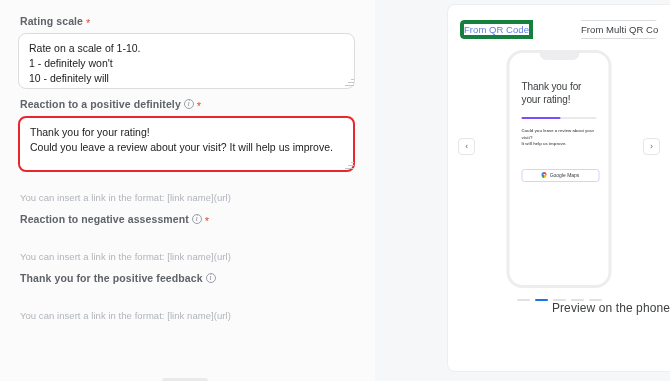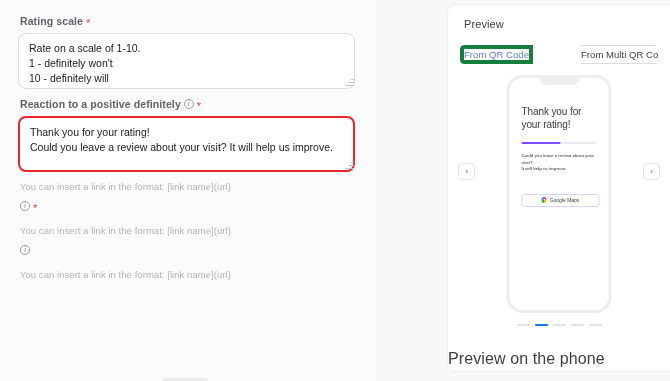--- a/index.html
+++ b/index.html
@@ -80,21 +80,21 @@
     background: #c3c6cb;
     display: block;
   }
   .grip i:nth-child(1) { bottom: 0px; width: 9px; }
   .grip i:nth-child(2) { bottom: 3px; width: 6px; }
   .grip i:nth-child(3) { bottom: 6px; width: 3px; }
 
   .helper {
     font-size: 9.5px;
     color: #b0b4b9;
-    padding: 8px 0 0 2px;
+    padding: 19px 0 0 2px;
     line-height: 13px;
     letter-spacing: .05px;
   }
   .bottom-stub {
     position: absolute;
     left: 162px; bottom: 0;
     width: 46px; height: 3px;
     background: #e9eaec;
     border-radius: 3px 3px 0 0;
   }
@@ -253,24 +253,24 @@
 
   .dots {
     display: flex;
     justify-content: center;
     gap: 5px;
     margin-top: 11px;
   }
   .dot { width: 13px; height: 2px; border-radius: 2px; background: #dfe1e5; cursor: pointer; }
   .dot.on { background: #1a73e8; }
   .caption {
-    text-align: left;
-    font-size: 16px;
-    color: #3c4043;
-    margin-top: 24px;
+    text-align: right;
+    font-size: 12px;
+    color: #3c4043;
+    margin-top: 0;
     letter-spacing: .1px;
   }
 </style>
 </head>
 <body>
 
 <div class="page">
 
   <div class="form-col">
 
@@ -304,41 +304,42 @@
             <i></i>
             <i></i>
             <i></i>
           </span>
       </div>
       <div class="helper">You can insert a link in the format: [link name](url)</div>
     </div>
 
     <div class="field">
       <div class="field-label">
+        <span class="label-text">Reaction to negative assessment</span>
         <span class="info-icon">i</span>
         <span class="req-star">*</span>
       </div>
       <div class="helper">You can insert a link in the format: [link name](url)</div>
     </div>
 
     <div class="field">
       <div class="field-label">
+        <span class="label-text">Thank you for the positive feedback</span>
         <span class="info-icon">i</span>
       </div>
       <div class="helper">You can insert a link in the format: [link name](url)</div>
     </div>
 
     <div class="bottom-stub"></div>
   </div>
 
   <div class="gutter"></div>
 
   <div class="preview-card">
 
-    <div class="preview-title">Preview</div>
 
     <div class="seg">
       <div class="seg-btn">From QR Code</div>
       <div class="seg-btn">From Multi QR Code</div>
     </div>
 
     <div class="stage">
 
       <div class="nav-btn nav-prev">‹</div>
       <div class="nav-btn nav-next">›</div>

